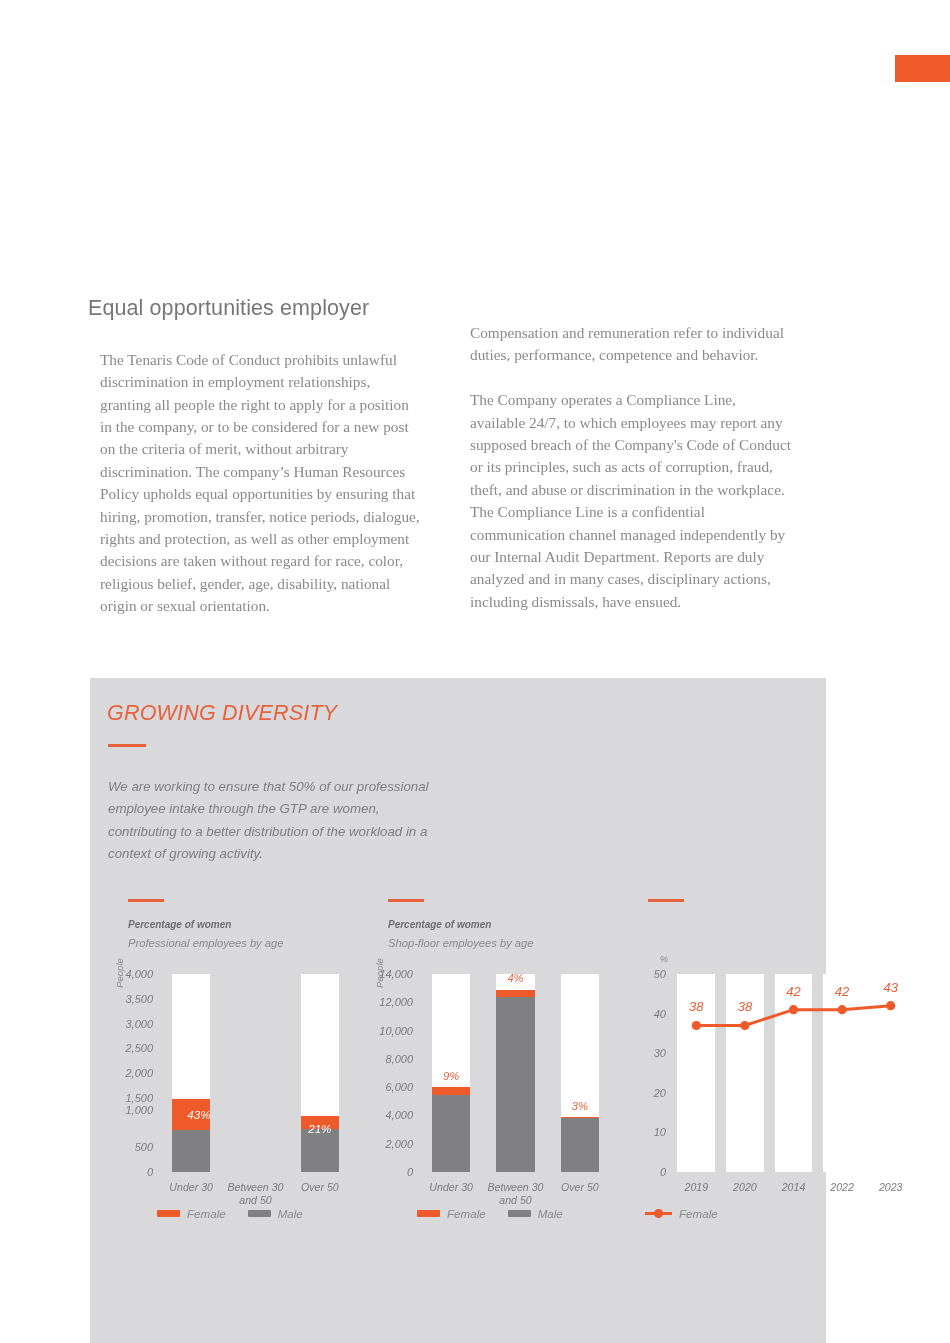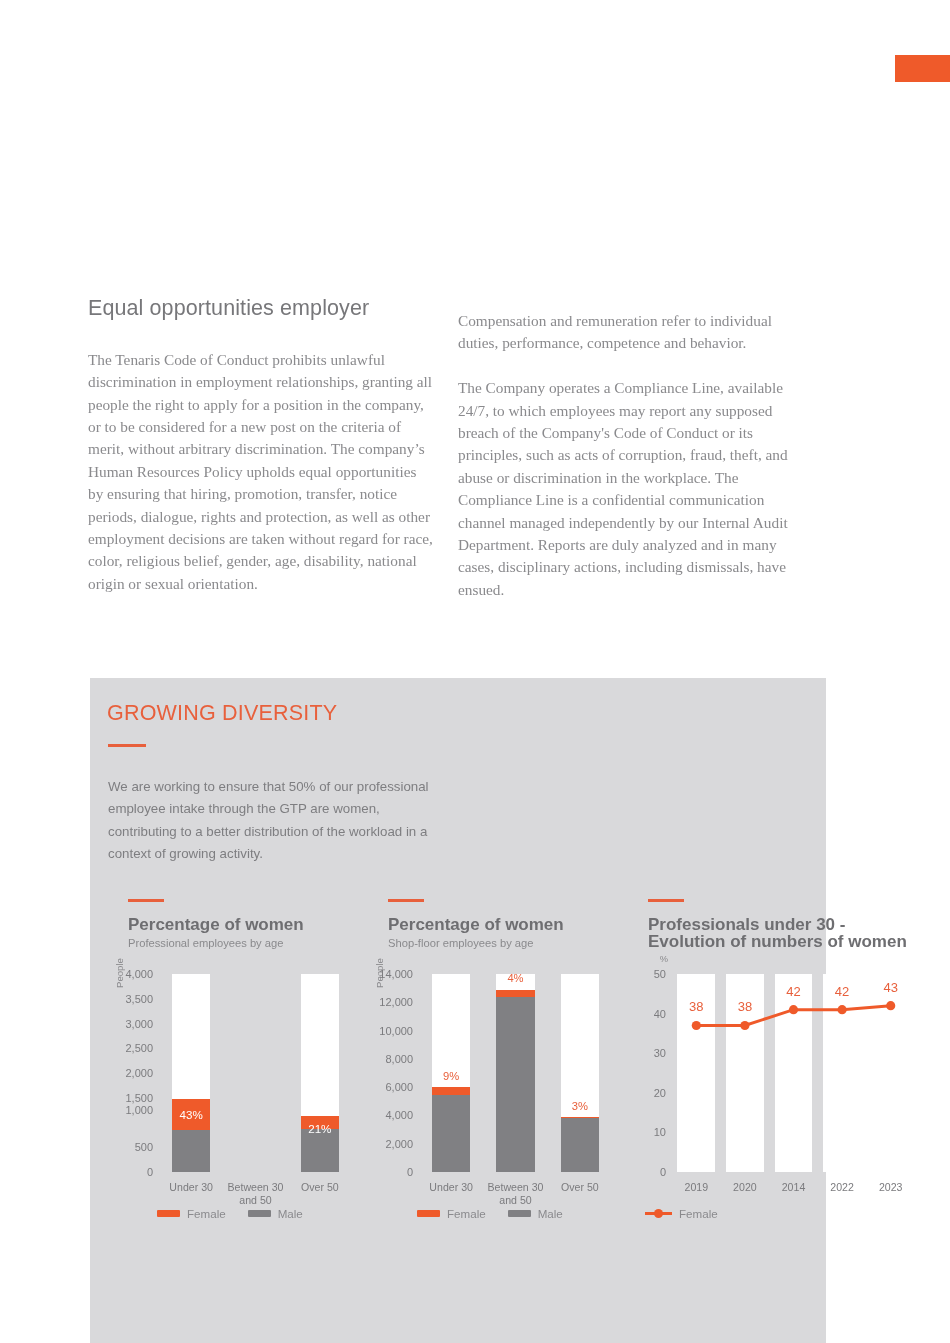--- a/index.html
+++ b/index.html
@@ -51,34 +51,35 @@
     color: #77777a;
     letter-spacing: 0.1px;
     margin: 0 0 27px 0;
     line-height: 1.2;
   }
   .body-serif {
     font-family: "Liberation Serif", serif;
     font-size: 15.3px;
     line-height: 22.4px;
     color: #8a8a8d;
-    margin: 0;
+    margin: 12px;
   }
   .body-serif + .body-serif {
     margin-top: 22.4px;
   }
 
   
   .panel {
     position: absolute;
     left: 90px;
     top: 678px;
     width: 736px;
     height: 665px;
     background: #d9d9db;
+    font-style: italic;
   }
   .panel-title {
     position: absolute;
     left: 17px;
     top: 23px;
     font-size: 21.5px;
     font-weight: 400;
     color: #e8603c;
     letter-spacing: 0.2px;
   }
@@ -122,21 +123,21 @@
     left: 16px;
     top: 3px;
     width: 36px;
     height: 2.5px;
     background: #e8603c;
   }
   .chart-title {
     position: absolute;
     left: 16px;
     top: 20px;
-    font-size: 17px;
+    font-size: 10px;
     font-weight: bold;
     color: #6e6e71;
     line-height: 17px;
     width: 270px;
   }
   .chart-sub {
     position: absolute;
     left: 16px;
     top: 41px;
     font-size: 11.2px;
@@ -325,21 +326,21 @@
           <div class="ytick" style="top:136px;text-align:right;">1,000</div>
           <div class="ytick" style="top:123.75px;margin-left:20px;">1,500</div>
           <div class="ytick" style="top:99px;">2,000</div>
           <div class="ytick" style="top:74.25px;">2,500</div>
           <div class="ytick" style="top:49.5px;">3,000</div>
           <div class="ytick" style="top:24.75px;">3,500</div>
           <div class="ytick" style="top:0px;">4,000</div>
           <div class="bar-col" style="left:12.866666666666667px; width:38.599999999999994px; height:198px;">
             <div class="bar-seg-male" style="height:42.074999999999996px;"></div>
             <div class="bar-seg-female" style="bottom:42.074999999999996px; height:31.185px;"></div>
-            <div class="bar-pct-in" style="bottom:51.6675px;">43%</div>
+            <div class="bar-pct-in" style="bottom:51.6675px;text-align:right;">43%</div>
           </div>
           <div class="xtick" style="left:32.166666666666664px; width:78.33333333333333px;"><span>Under 30</span></div>
           <div class="xtick" style="left:96.5px; width:78.33333333333333px;"><span>Between 30</span><br><span>and 50</span></div>
           <div class="bar-col" style="left:141.5333333333333px; width:38.599999999999994px; height:198px;">
             <div class="bar-seg-male" style="height:43.065px;"></div>
             <div class="bar-seg-female" style="bottom:43.065px; height:12.870000000000001px;"></div>
             <div class="bar-pct-in" style="bottom:37px;">21%</div>
           </div>
           <div class="xtick" style="left:160.83333333333331px; width:78.33333333333333px;"><span>Over 50</span></div>
         </div>
@@ -375,21 +376,20 @@
             <div class="bar-seg-male" style="height:53.60142857142858px;"></div>
             <div class="bar-seg-female" style="bottom:53.60142857142858px; height:1.5557142857142858px;"></div>
             <div class="bar-pct-out" style="bottom:60.157142857142865px;">3%</div>
           </div>
           <div class="xtick" style="left:160.83333333333331px; width:78.33333333333333px;"><span>Over 50</span></div>
         </div>
     </div>
 
     <div class="chart chart-3">
       <div class="chart-rule"></div>
-      <div class="chart-title">Professionals under 30 - Evolution of numbers of women</div>
       <div class="axis-unit" style="left:14px; top:58px; width:22px;">%</div>
       <div class="plot" id="plot2">
           <div class="ytick" style="top:198px;">0</div>
           <div class="ytick" style="top:158.4px;">10</div>
           <div class="ytick" style="top:118.8px;">20</div>
           <div class="ytick" style="top:79.2px;">30</div>
           <div class="ytick" style="top:39.599999999999994px;">40</div>
           <div class="ytick" style="top:0px;">50</div>
           <div class="lane" style="left:5.346px; width:37.908px; height:198px;"></div>
           <div class="xtick" style="left:24.3px; width:48.6px;">2019</div>

